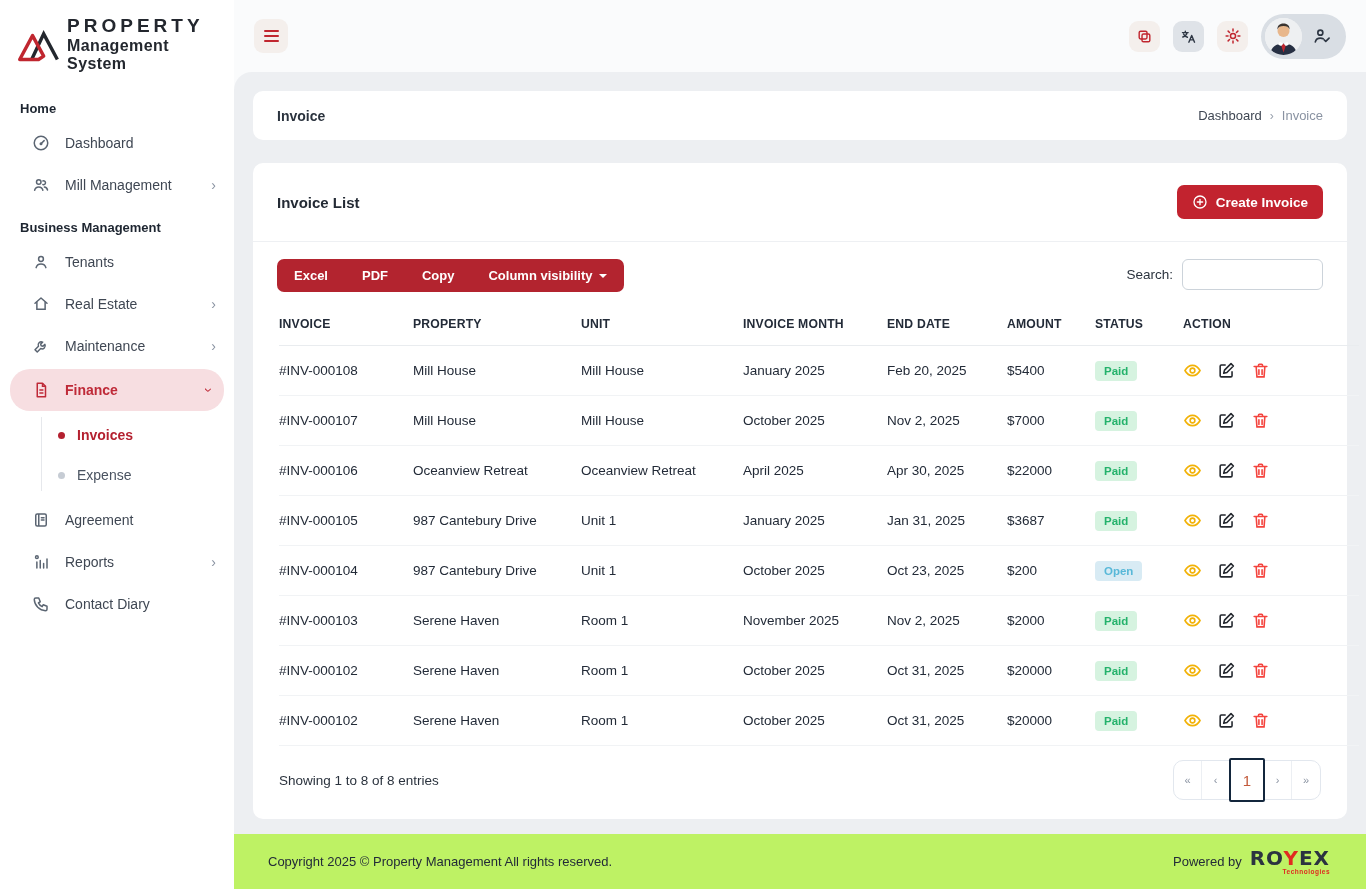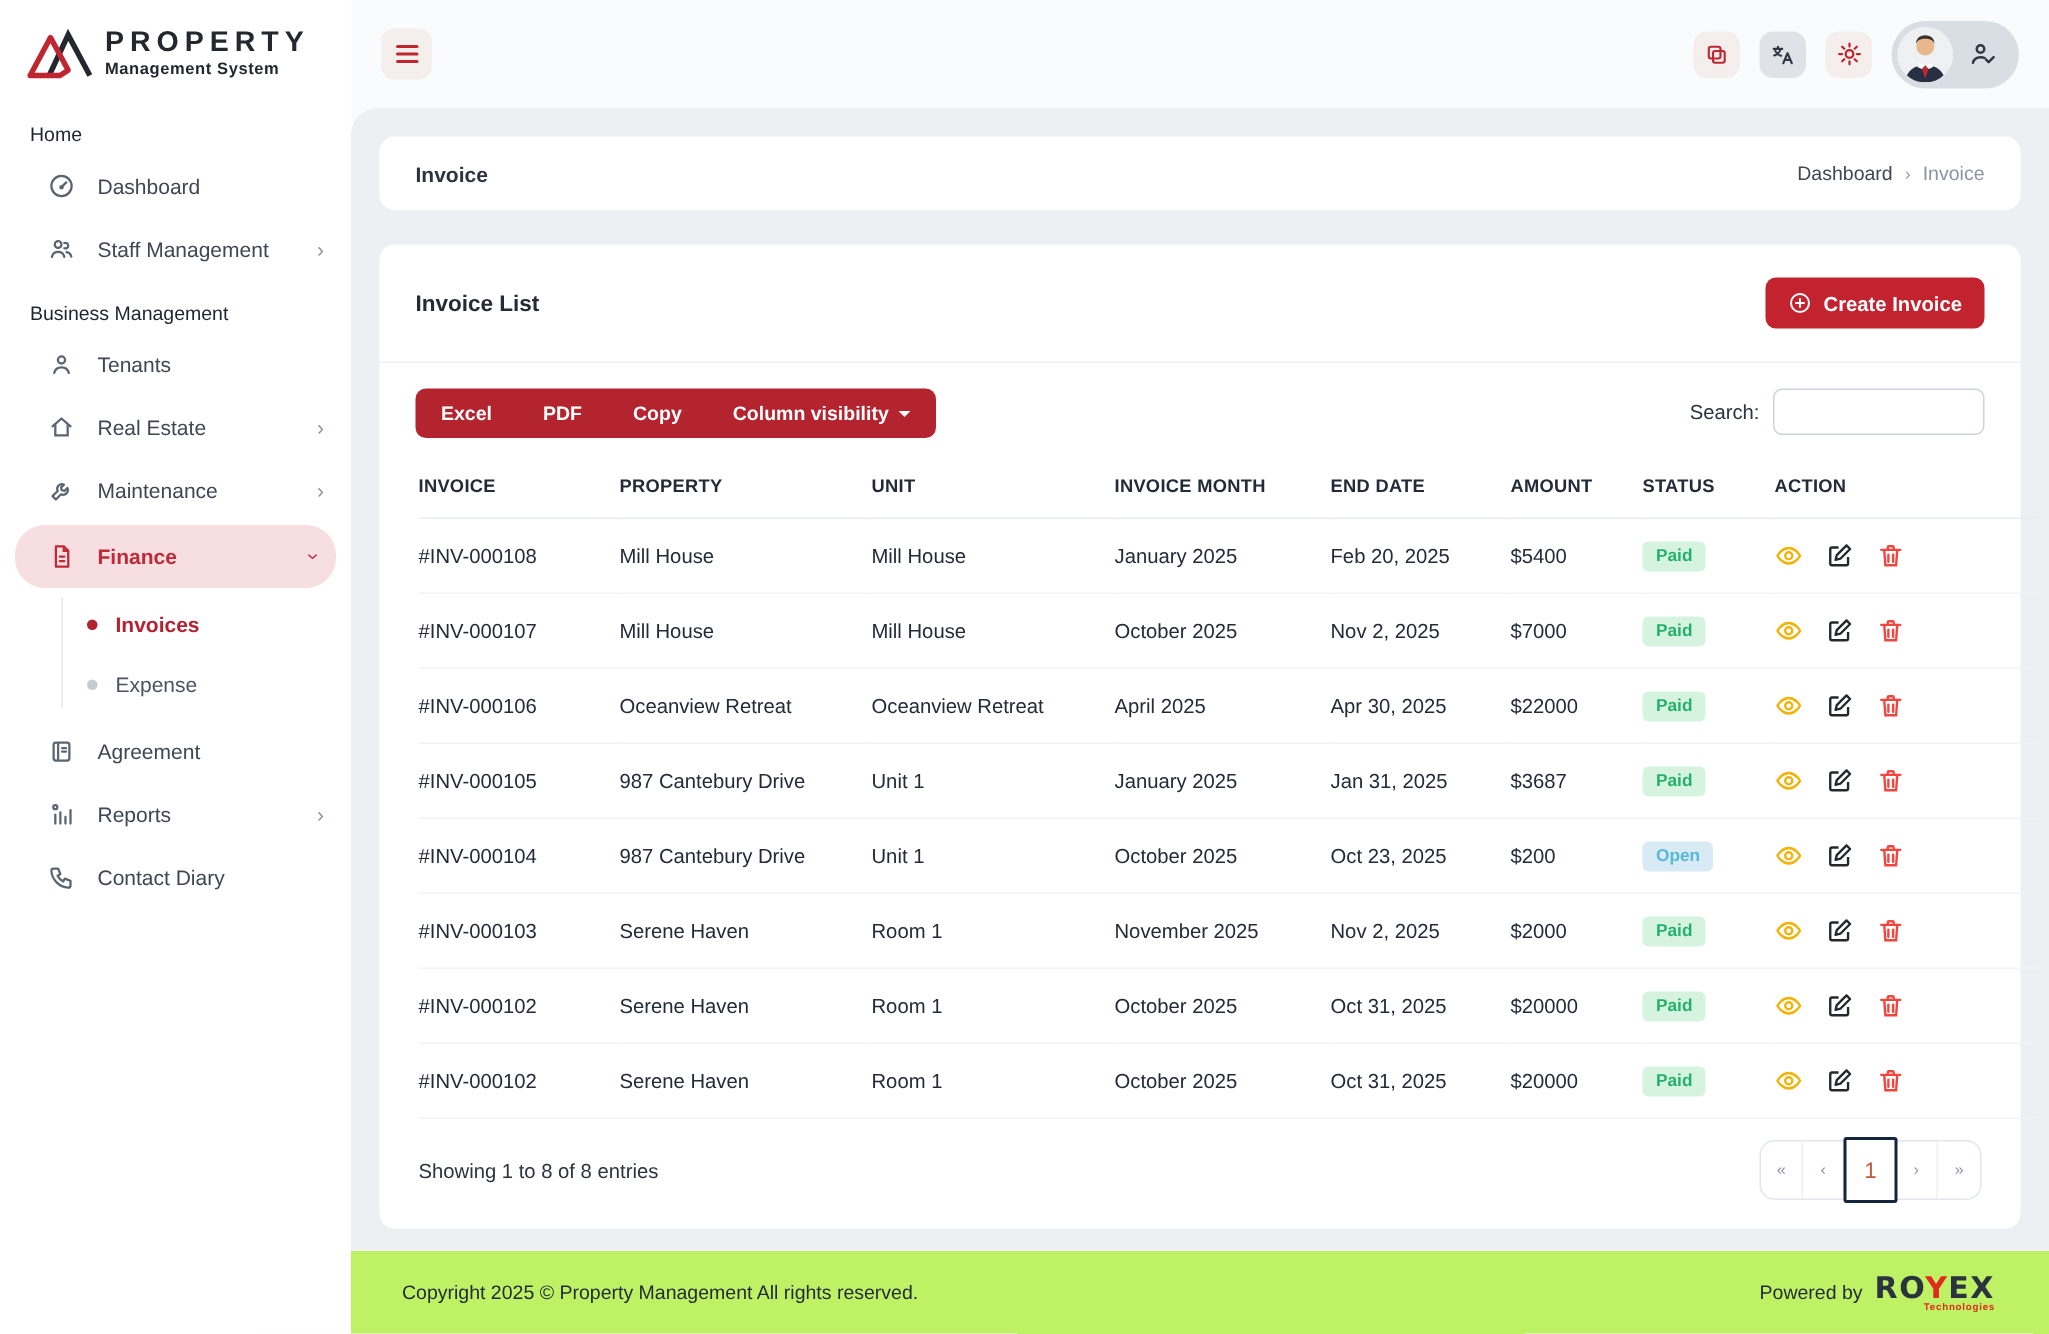--- a/index.html
+++ b/index.html
@@ -3,22 +3,22 @@
 <meta charset="utf-8">
 <style>
   * { margin:0; padding:0; box-sizing:border-box; }
   html,body { width:1366px; height:889px; overflow:hidden; }
   body { font-family:"Liberation Sans", sans-serif; background:#fafbfc; color:#212529; }
 
   
   .sidebar { position:absolute; left:0; top:0; width:234px; height:889px; background:#ffffff; z-index:5; }
   .logo { display:flex; align-items:center; gap:8px; padding:16px 12px 14px 18px; }
   .logo-text .l1 { font-size:19px; font-weight:800; letter-spacing:4px; color:#23272e; line-height:1; }
-  .logo-text .l2 { font-size:11px; font-weight:700; color:#23272e; letter-spacing:0.4px; margin-top:2px; }
-  .section-label { font-size:13px; font-weight:400; color:#1d2530; padding:14px 0 6px 20px; }
+  .logo-text .l2 { font-size:16px; font-weight:700; color:#23272e; letter-spacing:0.4px; margin-top:2px; }
+  .section-label { font-size:13px; font-weight:700; color:#1d2530; padding:14px 0 6px 20px; }
   .nav-item { display:flex; align-items:center; height:42px; padding:0 18px 0 32px; color:#4a5361; cursor:pointer; }
   .nav-item .nav-ico { width:18px; height:18px; margin-right:15px; color:#5b6572; flex:none; }
   .nav-item .nav-label { font-size:14px; color:#3f4753; flex:1; }
   .nav-item .chev { font-size:14px; color:#8a93a2; line-height:1; }
   .nav-item.active { background:#f7dee1; margin:2px 10px; padding:0 12px 0 22px; height:42px; border-radius:20px; }
   .nav-item.active .nav-label, .nav-item.active .nav-ico { color:#bf2a38; font-weight:600; }
   .nav-item.active .chev { color:#bf2a38; transform:rotate(90deg); }
   .submenu { position:relative; padding:2px 0 4px 0; }
   .submenu:before { content:""; position:absolute; left:41px; top:4px; bottom:8px; width:1px; background:#e6e8ec; }
   .sub-item { display:flex; align-items:center; height:40px; padding-left:58px; cursor:pointer; }
@@ -115,21 +115,21 @@
         <circle cx="12" cy="13" r="1" fill="currentColor"></circle>
       </svg>
     <span class="nav-label">Dashboard</span>
   </div>
   <div class="nav-item">
     <svg class="nav-ico" viewBox="0 0 24 24" fill="none" stroke="currentColor" stroke-width="2">
         <circle cx="9" cy="8" r="3"></circle>
         <path d="M3.5 19c.7-3 2.6-4.5 5.5-4.5s4.8 1.5 5.5 4.5" stroke-linecap="round"></path>
         <path d="M14.5 6.7a2.5 2.5 0 110 4.6M16.5 14.8c2.2.3 3.6 1.6 4.2 3.9" stroke-linecap="round"></path>
       </svg>
-    <span class="nav-label">Staff Management</span>
+    <span class="nav-label">Mill Management</span>
     <span class="chev">›</span>
   </div>
 
   <div class="section-label">Business Management</div>
 
   <div class="nav-item">
     <svg class="nav-ico" viewBox="0 0 24 24" fill="none" stroke="currentColor" stroke-width="2">
         <circle cx="12" cy="8" r="3.2"></circle>
         <path d="M5.5 19.5c.8-3.4 3-5 6.5-5s5.7 1.6 6.5 5" stroke-linecap="round"></path>
       </svg>

